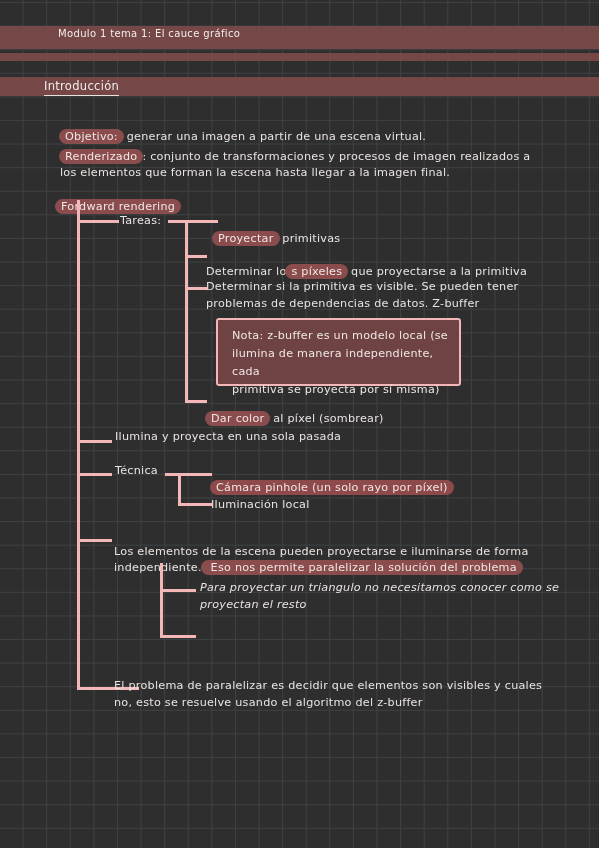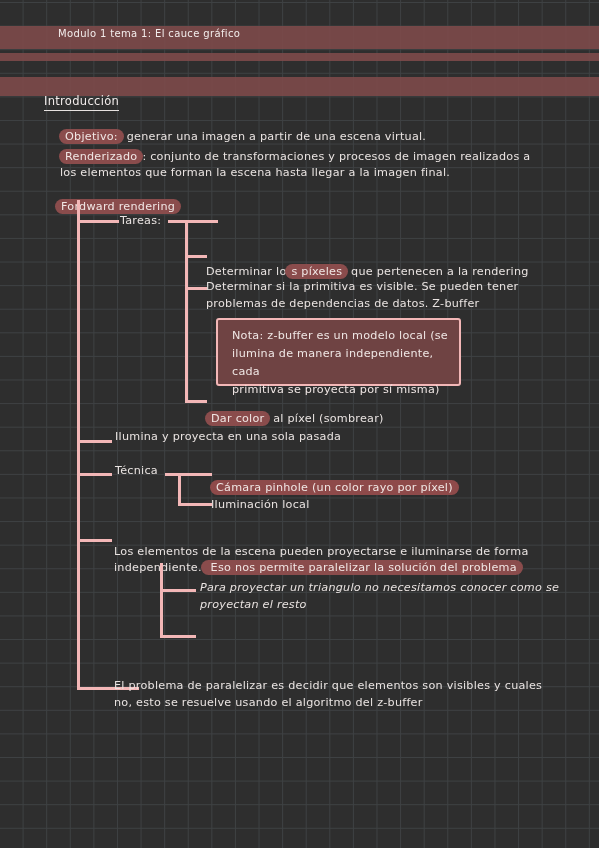--- a/index.html
+++ b/index.html
@@ -38,21 +38,21 @@
     position: absolute;
     left: 58px;
     top: 28px;
     font-size: 10px;
     letter-spacing: 0.35px;
     color: #f2eceb;
   }
   .intro-text {
     position: absolute;
     left: 44px;
-    top: 94px;
+    top: 79px;
     font-size: 11.5px;
     letter-spacing: 0.3px;
     color: #f2eceb;
     border-bottom: 1.4px solid #e7e2e0;
     padding-bottom: 2px;
   }
 
   
   .txt {
     position: absolute;
@@ -137,23 +137,26 @@
   <div class="ln ln-h" style="left:77px; top:220px; width:42px;"></div>
   <div class="txt" style="left:120px; top:213px;text-align:center;">Tareas:</div>
 
   <div class="ln ln-h" style="left:168px; top:220px; width:50px;"></div>
   <div class="ln ln-v" style="left:185px; top:220px; height:182px;"></div>
 
   <div class="ln ln-h" style="left:185px; top:255px; width:22px;"></div>
   <div class="ln ln-h" style="left:185px; top:287px; width:22px;"></div>
   <div class="ln ln-h" style="left:185px; top:400px; width:22px;"></div>
 
+  <div class="txt" style="left:213px; top:214px;">
+    <span class="hl">Proyectar</span><span> primitivas</span>
+  </div>
 
   <div class="txt" style="left:206px; top:247px;">
-    <span>Determinar lo</span><span class="hl">s píxeles</span><span> que pertenecen a la rendering</span>
+    <span>Determinar lo</span><span class="hl">s píxeles</span><span> que proyectarse a la primitiva</span>
   </div>
 
   <div class="txt" style="left:206px; top:279px; width:330px;">Determinar si la primitiva es visible. Se pueden tener
 problemas de dependencias de datos. Z-buffer</div>
 
   <div class="note-box"></div>
   <div class="note-text">Nota: z-buffer es un modelo local (se
 ilumina de manera independiente, cada
 primitiva se proyecta por sí misma)</div>
 
@@ -165,21 +168,21 @@
   <div class="txt" style="left:115px; top:429px;">Ilumina y proyecta en una sola pasada</div>
 
   <div class="ln ln-h" style="left:77px; top:473px; width:35px;"></div>
   <div class="txt" style="left:115px; top:463px;">Técnica</div>
 
   <div class="ln ln-h" style="left:165px; top:473px; width:47px;"></div>
   <div class="ln ln-v" style="left:178px; top:473px; height:32px;"></div>
   <div class="ln ln-h" style="left:178px; top:503px; width:34px;"></div>
 
   <div class="txt" style="left:211px; top:463px;">
-    <span class="hl hl-strong">Cámara pinhole  (un color rayo por píxel)</span>
+    <span class="hl hl-strong">Cámara pinhole  (un solo rayo por píxel)</span>
   </div>
   <div class="txt" style="left:211px; top:497px;">Iluminación local</div>
 
   <div class="ln ln-h" style="left:77px; top:539px; width:35px;"></div>
   <div class="txt" style="left:114px; top:527px; width:440px;">
     <span>Los elementos de la escena pueden proyectarse e iluminarse de forma
 independiente.</span><span class="hl"> Eso nos permite paralelizar la solución del problema</span>
   </div>
 
   <div class="ln ln-v" style="left:160px; top:563px; height:75px;"></div>

